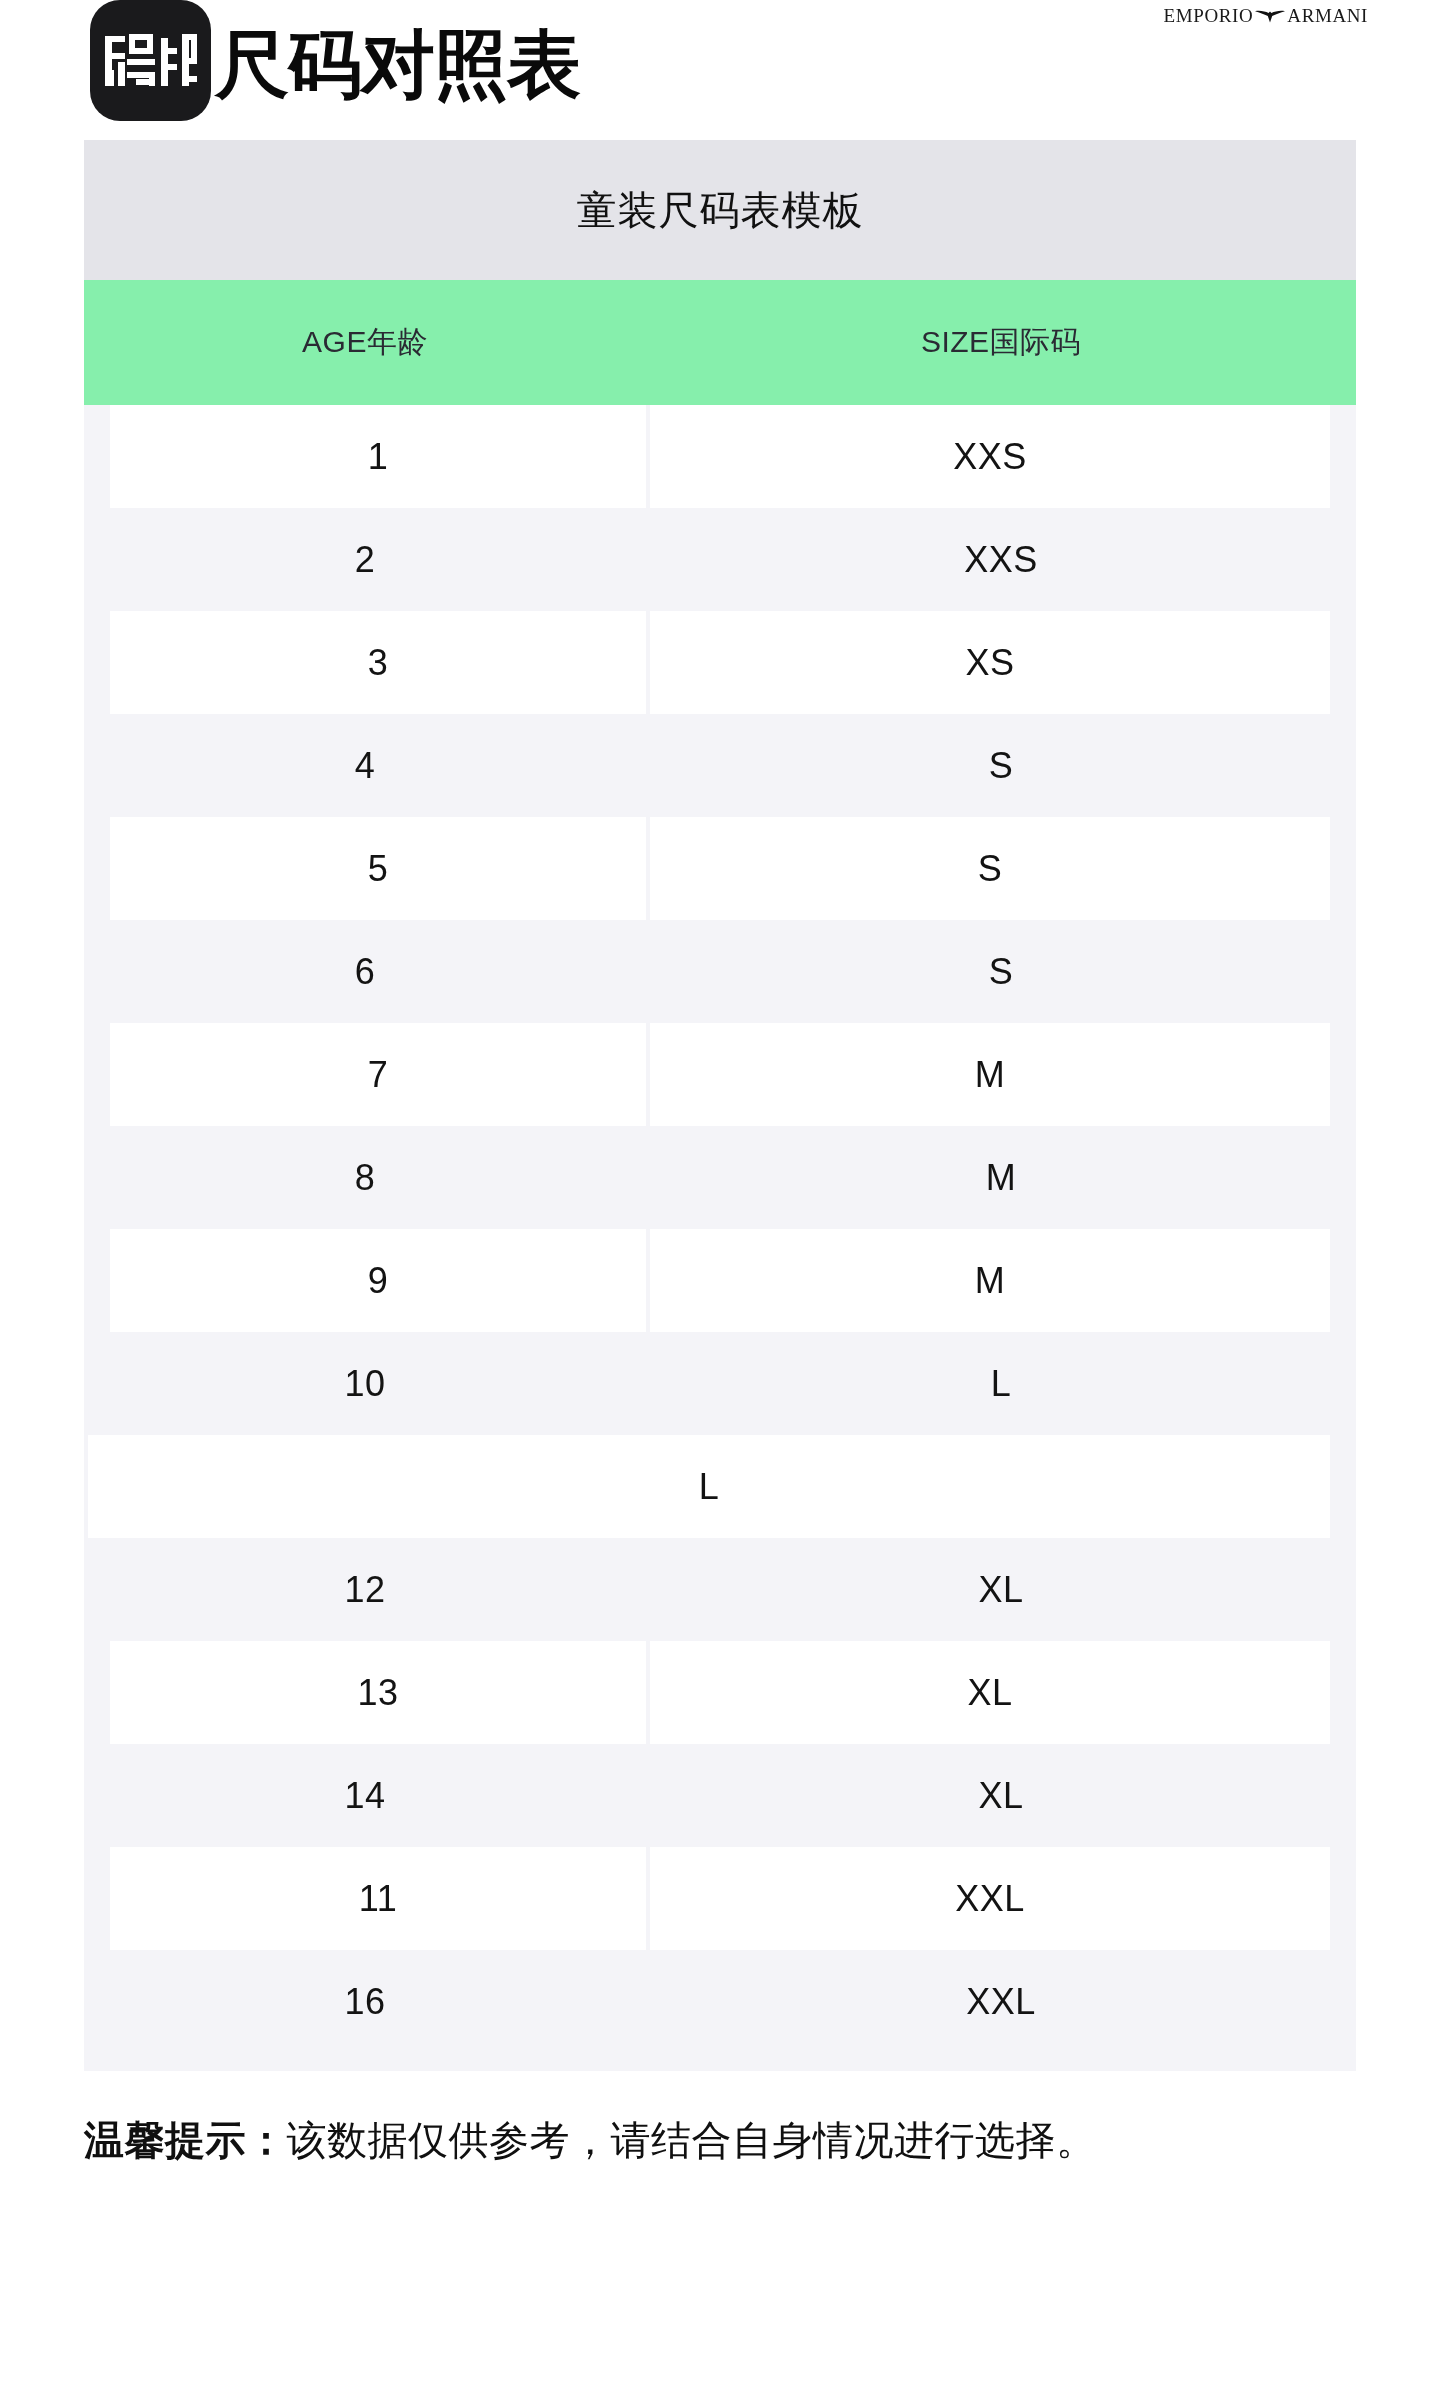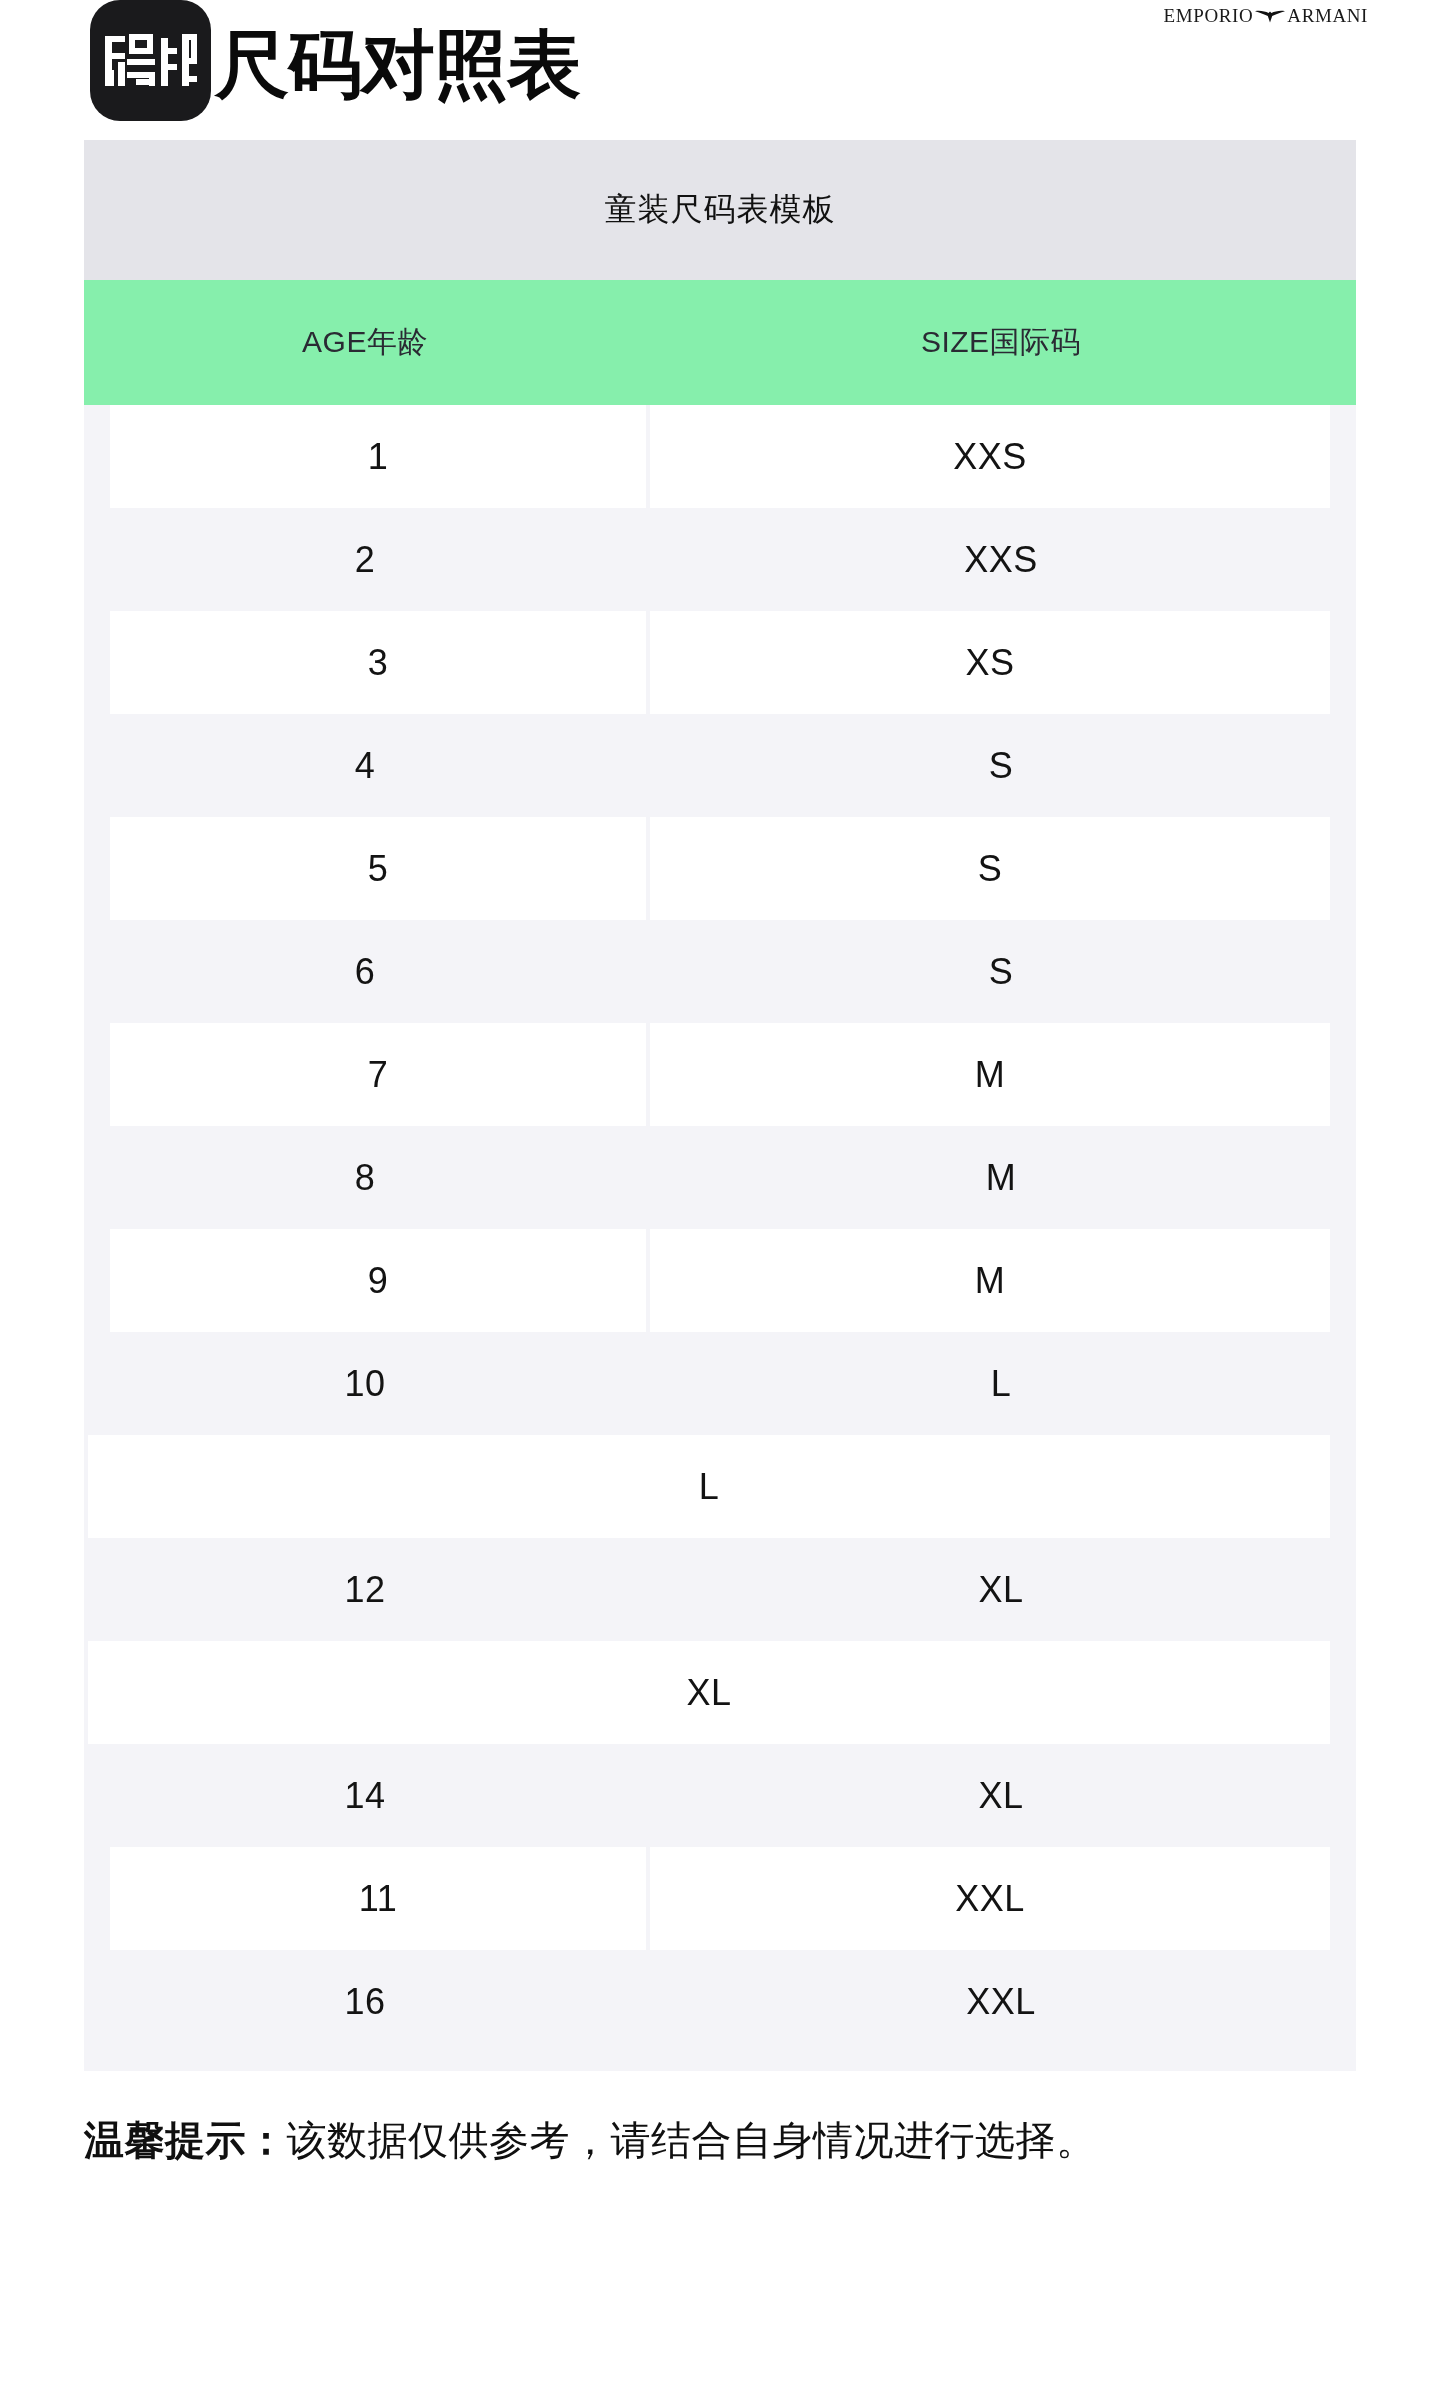--- a/index.html
+++ b/index.html
@@ -71,21 +71,21 @@
   .table-wrap {
     margin:0 84px;
     width:1272px;
   }
   .table-title {
     background:#e4e4e9;
     height:140px;
     display:flex;
     align-items:center;
     justify-content:center;
-    font-size:32px;
+    font-size:40px;
     font-weight:500;
     color:#111;
     letter-spacing:1px;
   }
   .col-head {
     background:#86efac;
     height:125px;
     display:flex;
     align-items:center;
   }
@@ -263,20 +263,21 @@
         <div class="row odd">
           <div class="gutter"></div>
           <div class="cell c2">L</div>
         </div>
         <div class="row even">
           <div class="cell c1">12</div>
           <div class="gutter"></div>
           <div class="cell c2">XL</div>
         </div>
         <div class="row odd">
+          <div class="cell c1">13</div>
           <div class="gutter"></div>
           <div class="cell c2">XL</div>
         </div>
         <div class="row even">
           <div class="cell c1">14</div>
           <div class="gutter"></div>
           <div class="cell c2">XL</div>
         </div>
         <div class="row odd">
           <div class="cell c1">11</div>

